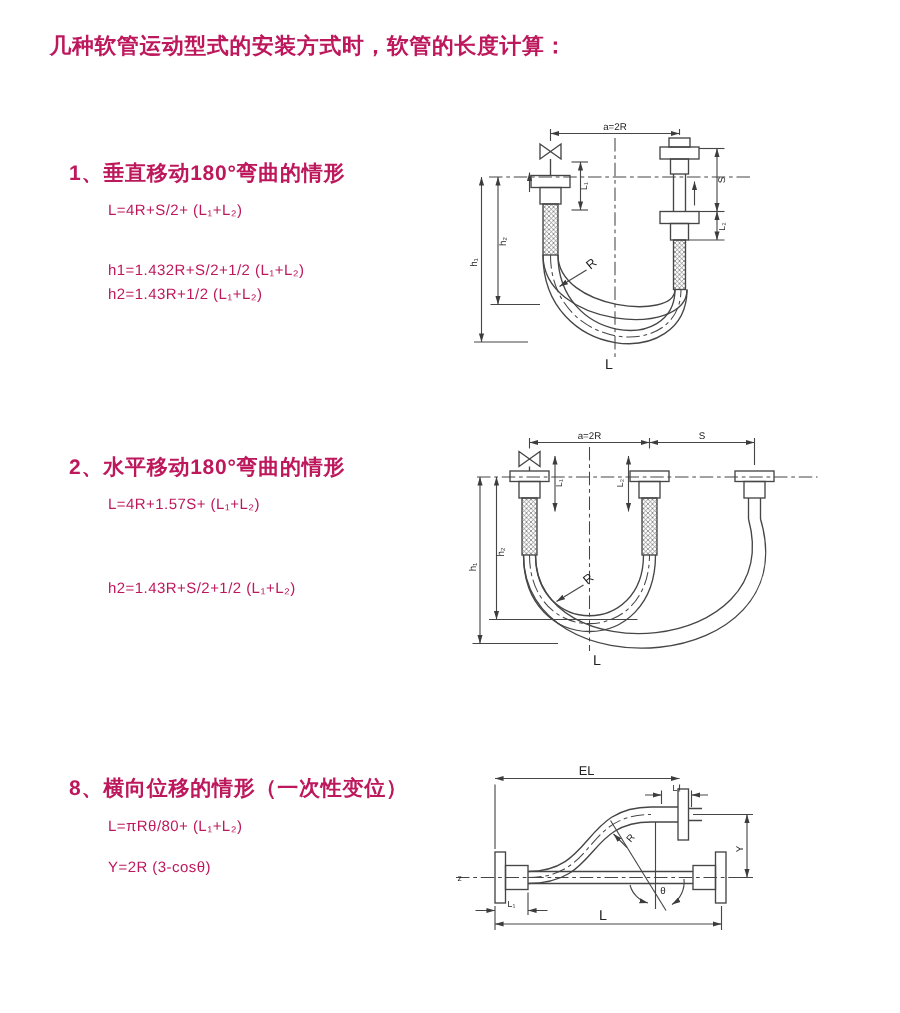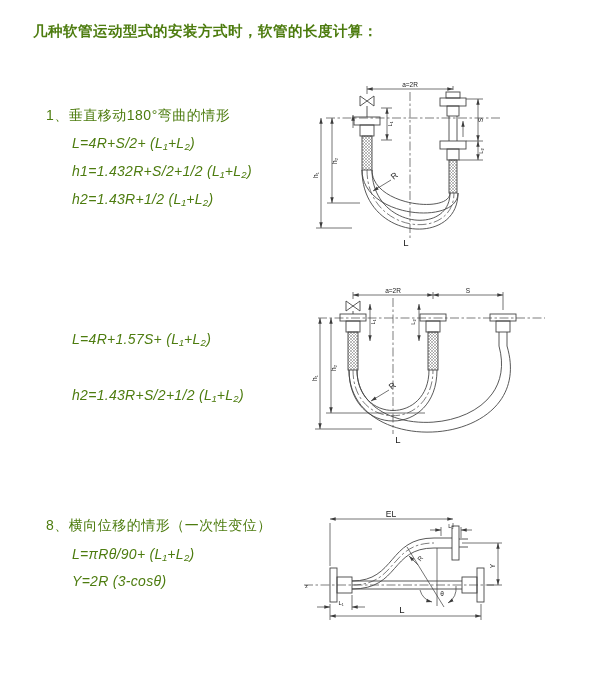--- a/index.html
+++ b/index.html
@@ -1,21 +1,21 @@
 <!DOCTYPE html>
 <html><head>
 <meta charset="utf-8">
 <style>
   html,body{margin:0;padding:0;background:#fff;}
   .page{position:relative;width:600px;height:675px;background:#ffffff;overflow:hidden;
-        font-family:"Liberation Sans","DejaVu Sans",sans-serif;color:#4d7c0f;}
+        font-family:"Liberation Sans","DejaVu Sans",sans-serif;color:#be185d;}
   .tl{position:absolute;white-space:nowrap;line-height:1;}
   .title{font-size:14.5px;font-weight:bold;letter-spacing:0.5px;}
-  .heading{font-size:14px;font-weight:normal;letter-spacing:0.5px;}
-  .formula{font-size:14px;font-weight:500;letter-spacing:0.3px;font-style:italic;}
+  .heading{font-size:14px;font-weight:bold;letter-spacing:0.5px;}
+  .formula{font-size:10px;font-weight:500;letter-spacing:0.3px;}
   svg{position:absolute;overflow:visible;}
   .ln path,.ln line,.ln rect{stroke:#464646;stroke-width:0.9;fill:none;}
   .ln .dim{stroke-width:0.75;}
   .ln .cl{stroke-dasharray:9 2.5 2.5 2.5;stroke-width:0.7;}
   .ln .hatch{fill:url(#hx);}
   .ln text{stroke:none;fill:#222;font-family:"Liberation Sans",sans-serif;font-size:6.5px;}
   .ln text.big{font-size:9.5px;}
   .ln text.med{font-size:8.5px;}
   .ln text.sm{font-size:5.8px;}
 </style>
@@ -32,28 +32,29 @@
       <marker id="arr" viewBox="0 0 8 6" refX="7.6" refY="3" markerWidth="8" markerHeight="6" orient="auto-start-reverse">
         <path d="M0,0.7 L7.6,3 L0,5.3 z" fill="#3c3c3c"></path>
       </marker>
     </defs>
   </svg>
 
   <div class="tl title" style="left:33px;top:24px">几种软管运动型式的安装方式时，软管的长度计算：</div>
 
   <div class="tl heading" style="left:46px;top:108px">1、垂直移动180°弯曲的情形</div>
   <div class="tl formula" style="left:72px;top:136px">L=4R+S/2+ (L₁+L₂)</div>
-  <div class="tl formula" style="left:72px;top:164px">h1=1.432R+S/2+1/2 (L₁+L₂)</div>
+  <div class="tl formula" style="left:72px;top:176px">h1=1.432R+S/2+1/2 (L₁+L₂)</div>
   <div class="tl formula" style="left:72px;top:192px">h2=1.43R+1/2 (L₁+L₂)</div>
 
+  <div class="tl heading" style="left:46px;top:304px">2、水平移动180°弯曲的情形</div>
   <div class="tl formula" style="left:72px;top:332px">L=4R+1.57S+ (L₁+L₂)</div>
   <div class="tl formula" style="left:72px;top:388px">h2=1.43R+S/2+1/2 (L₁+L₂)</div>
 
   <div class="tl heading" style="left:46px;top:518px">8、横向位移的情形（一次性变位）</div>
-  <div class="tl formula" style="left:72px;top:547px">L=πRθ/90+ (L₁+L₂)</div>
+  <div class="tl formula" style="left:72px;top:547px">L=πRθ/80+ (L₁+L₂)</div>
   <div class="tl formula" style="left:72px;top:574px">Y=2R (3-cosθ)</div>
 
   <svg style="left:310px;top:78px" width="282" height="172" viewBox="310 78 282 172">
     <g class="ln">
 
       <path class="cl" d="M326,118 H500"></path>
       <path class="cl" d="M410,92 V239"></path>
 
       <line x1="367" y1="94" x2="367" y2="86" class="dim"></line>
       <line x1="453" y1="90" x2="453" y2="86" class="dim"></line>

